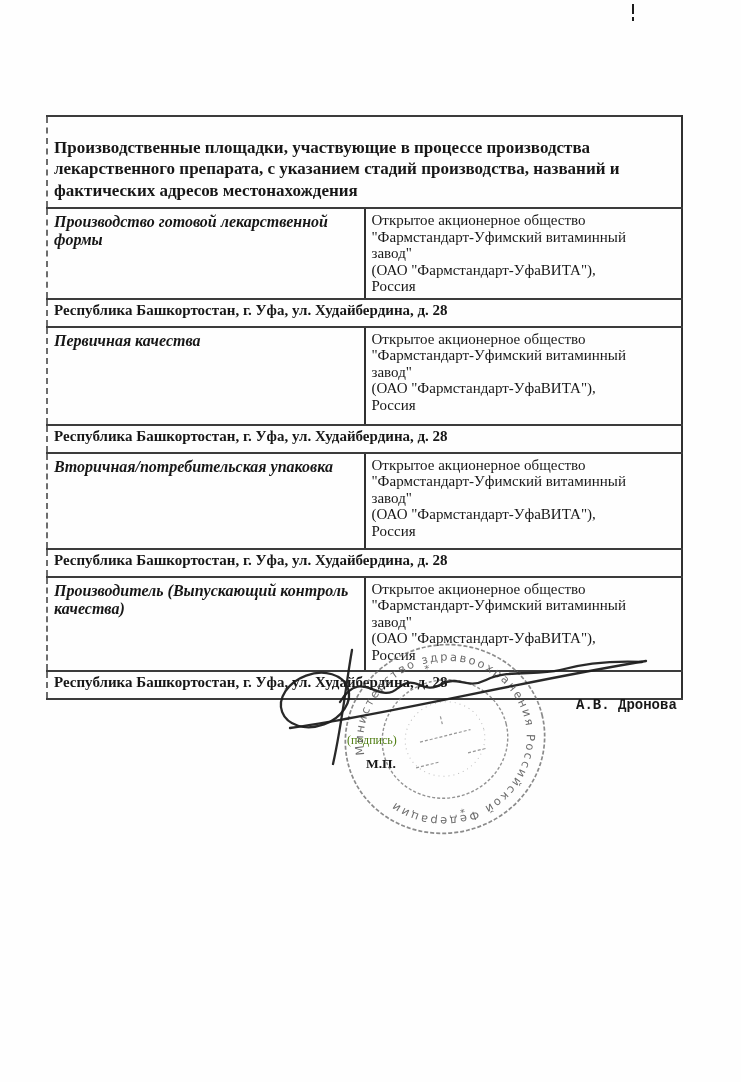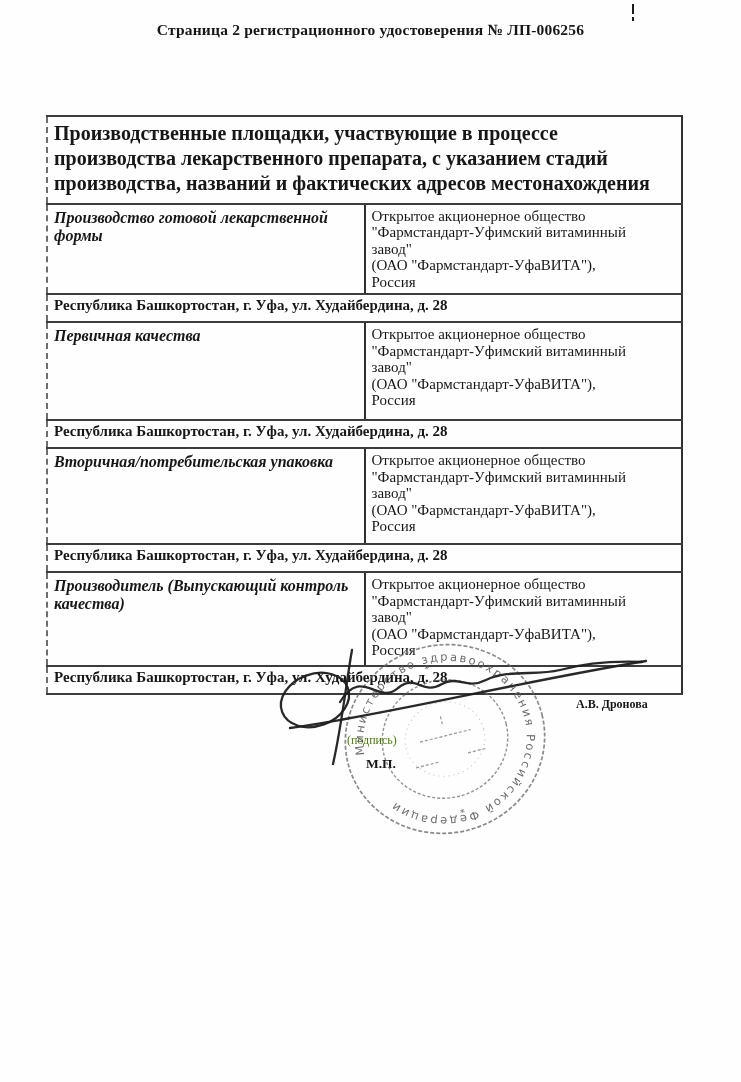--- a/index.html
+++ b/index.html
@@ -24,22 +24,22 @@
     border-collapse:collapse; table-layout:fixed;
   }
   table.sites td {
     border-top:2px solid #3c3c3c;
     border-bottom:2px solid #3c3c3c;
     border-right:2px solid #303030;
     border-left:2px dashed #6d6d6d;
     vertical-align:top;
   }
   td.thead {
-    font-weight:bold; font-size:20px; line-height:1.26;
-    padding:4px 10px 6px 6px; height:52px;
+    font-weight:bold; font-size:17px; line-height:1.26;
+    padding:20px 10px 6px 6px; height:52px;
   }
   td.stage {
     font-style:italic; font-weight:bold; font-size:16px;
     padding:4px 8px 4px 6px; width:357px;
   }
   td.company {
     border-left:2px dotted #767676;
     font-weight:400; font-size:15px; line-height:16.5px;
     padding:3px 0 3px 6px; white-space:pre-line;
   }
@@ -50,21 +50,21 @@
   tr.addr td {
     font-weight:600; font-size:15px; padding:2px 6px 4px 6px; height:20px;margin-left:42px;
   }
 
   .sig-title {
     position:absolute; left:48px; top:692px; width:258px;
     font-weight:bold; font-size:15.5px; line-height:1.32;
   }
   .sig-name {
     position:absolute; left:576px; top:697px;
-    font-weight:bold; font-size:12px;
+    font-weight:bold; font-size:14px;font-family:Liberation Mono, monospace;
   }
   .sig-caption { position:absolute; left:347px; top:733px; font-size:12px; color:#4d7c0f; }
   .sig-mp      { position:absolute; left:366px; top:756px; font-size:13.5px; font-weight:600;text-align:center; }
 
   svg.sig-svg { position:absolute; left:250px; top:630px; overflow:visible; }
   .stamp ellipse, .stamp path.ring { fill:none; stroke:#6e6e6e; }
   .stamp .outer { stroke-width:1.7; stroke-dasharray:4 2; opacity:.8; }
   .stamp .inner { stroke-width:1.4; stroke-dasharray:3 2; opacity:.75; }
   .stamp .noise { stroke-width:1; stroke-dasharray:1 4; opacity:.45; }
   .stamp-text {
@@ -75,21 +75,20 @@
   .stamp .marks { stroke:#6a6a6a; stroke-width:1.2; stroke-dasharray:3 2; fill:none; opacity:.7; }
   .sig-strokes path, .sig-strokes ellipse {
     fill:none; stroke:#1d1d1d; stroke-width:2.3; stroke-linecap:round; opacity:.95;
   }
 </style>
 </head>
 <body>
 
 <div class="page">
 
-  <div class="doc-title">Страница 2 регистрационного удостоверения № ЛП-006256</div>
 
   <div class="artifact a1"></div>
   <div class="artifact a2"></div>
 
   <table class="sites">
     <tbody>
       <tr>
         <td colspan="2" class="thead">Производственные площадки, участвующие в процессе производства лекарственного препарата, с указанием стадий производства, названий и фактических адресов местонахождения</td>
       </tr>
 

